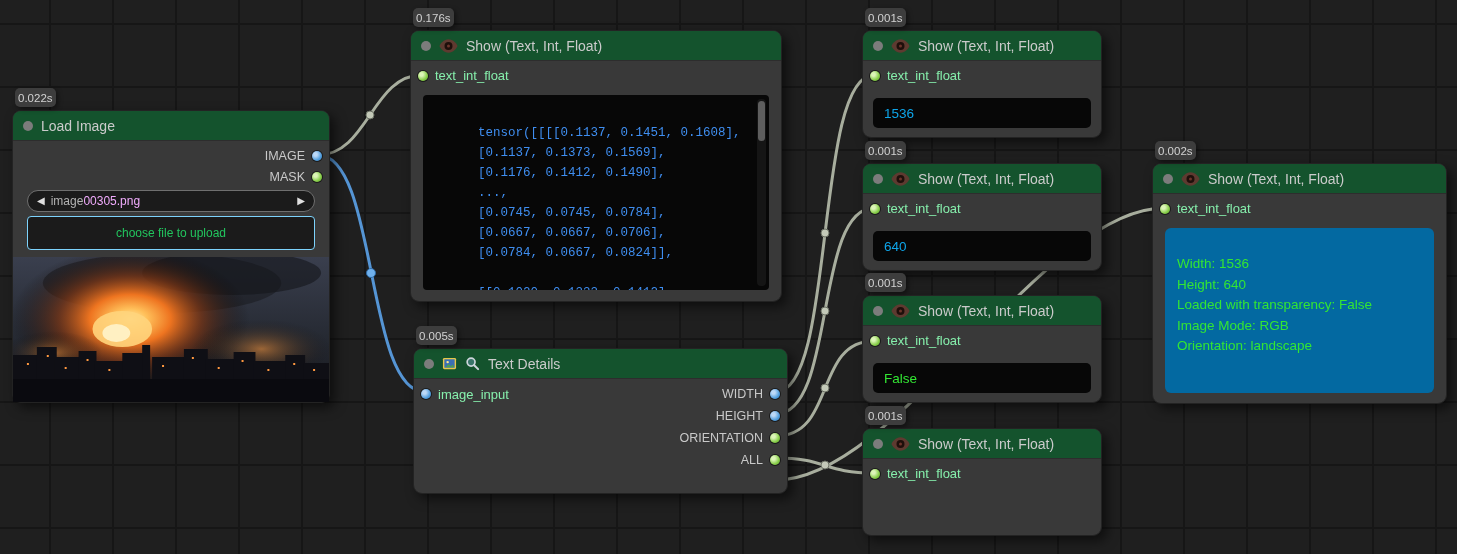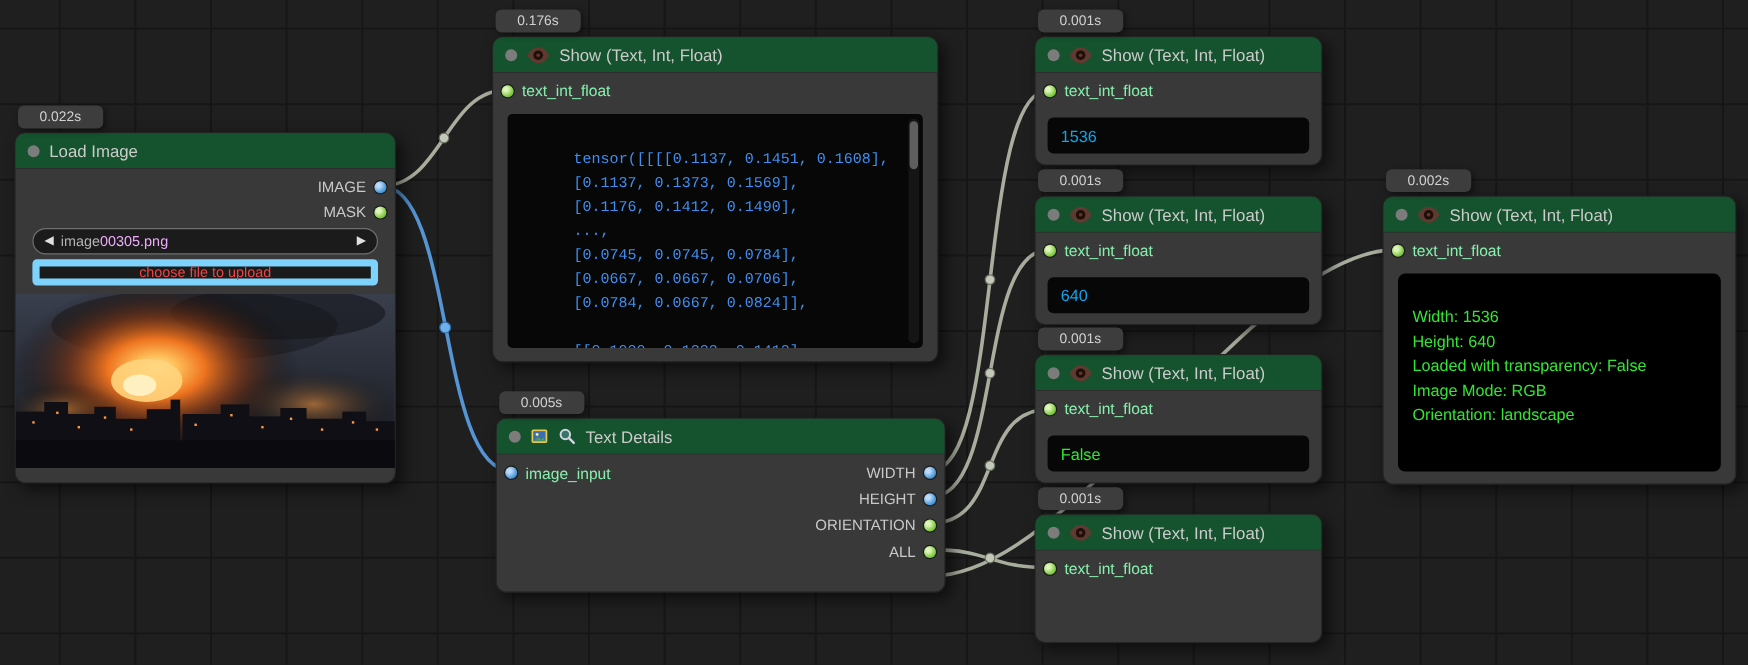--- a/index.html
+++ b/index.html
@@ -11,21 +11,21 @@
       linear-gradient(90deg,#161616 2px, transparent 2px);
     background-size:63px 63px;background-position:49px 23px;}
   #wires{position:absolute;inset:0;pointer-events:none}
   .wire{fill:none;stroke:#b4bba9;stroke-width:3;stroke-linecap:round;opacity:.92}
   .wire.blue{stroke:#5a9fe5}
   .wiredot{fill:#c3c9b8;stroke:#6a6f63;stroke-width:1}
   .wiredot.blue{fill:#6fb0ec;stroke:#2f6ca8}
 
   .node{position:absolute;background:#393939;border:1px solid #232323;border-radius:9px;
         box-shadow:5px 5px 12px rgba(0,0,0,.55)}
-  .badge{position:absolute;top:-23px;left:2px;height:19px;padding:0 18px;background:#3d3d3d;
+  .badge{position:absolute;top:-23px;left:2px;height:19px;padding:0 3px;background:#3d3d3d;
          border-radius:5px;color:#d2d2d2;font-size:11.5px;display:flex;align-items:center;
          box-shadow:2px 2px 5px rgba(0,0,0,.45)}
   .node-title{height:30px;background:#14532d;border-radius:8px 8px 0 0;display:flex;align-items:center;
               gap:8px;padding:0 10px;color:#cbcbcb;font-size:14px;border-bottom:1px solid #2d2d2d}
   .collapse-dot{width:10px;height:10px;border-radius:50%;background:#7c7c7c;flex:none}
   .title-icon{display:flex;align-items:center;flex:none}
   .slots{padding-top:4px}
   .slot{display:flex;align-items:center;gap:7px;height:21px;font-size:13px;color:#86efac}
   .slot.out{justify-content:flex-end;padding-right:7px;color:#c9c9c9;font-size:12.5px}
   .slot.in{padding-left:7px}
@@ -35,22 +35,22 @@
   .dot.blue{background:radial-gradient(circle at 35% 35%,#bcd9f7 0 18%,#4f9ddd 62%,#3a7cb8)}
   .dot.green{background:radial-gradient(circle at 35% 35%,#dcf5b8 0 18%,#84cc45 62%,#5f9e2e)}
 
   
   #node-load{left:12px;top:110px;width:318px;height:293px}
   .combo{margin:3px 14px 0;height:22px;border:1px solid #6f6f6f;border-radius:11px;background:#1b1b1b;
          display:flex;align-items:center;padding:0 9px;font-size:12px;color:#ccc;cursor:pointer}
   .combo .arrow{font-size:10px;color:#e0e0e0;line-height:1}
   .combo .clabel{margin-left:6px;color:#b3b3b3}
   .combo .cvalue{flex:1;color:#f0abfc}
-  .upload-btn{margin:4px 14px 0;height:22px;border:6px solid #7dd3fc;border-radius:4px;background:#1b1b1b;
-              color:#ef4444;font-size:12px;display:flex;align-items:center;justify-content:center;cursor:pointer}
+  .upload-btn{margin:4px 14px 0;height:34px;border:1px solid #7dd3fc;border-radius:4px;background:#1b1b1b;
+              color:#22c55e;font-size:12px;display:flex;align-items:center;justify-content:center;cursor:pointer}
   .preview{margin-top:7px;width:100%;height:145px;display:block}
 
   
   #node-show-tensor{left:410px;top:30px;width:372px;height:272px}
   .code-box{position:relative;margin:9px 12px 0;height:195px;background:#070707;border-radius:4px;
             padding:8px 20px 8px 10px;color:#3f8ef0;font-family:Liberation Mono, monospace;
             font-size:12.5px;line-height:20px;white-space:pre;overflow:hidden}
   .scrollbar{position:absolute;right:3px;top:4px;bottom:4px;width:9px;background:#151515;border-radius:4px}
   .scroll-thumb{position:absolute;left:1px;right:1px;top:2px;height:40px;background:#5e5e5e;border-radius:4px}
 
@@ -63,21 +63,21 @@
   #node-show-height{left:862px;top:163px}
   #node-show-transp{left:862px;top:295px}
   #node-show-orient{left:862px;top:428px}
   .value-box{margin:12px 10px 0;height:30px;background:#070707;border-radius:5px;display:flex;
              align-items:center;padding:0 11px;font-size:13.5px;white-space:pre}
   .text-blue{color:#0ea5e9}
   .text-green{color:#33e633}
 
   
   #node-show-all{left:1152px;top:163px;width:295px;height:241px}
-  .multi-box{margin:9px 12px 0;height:165px;background:#000000;border-radius:6px;
+  .multi-box{margin:9px 12px 0;height:165px;background:#0369a1;border-radius:6px;
              padding:26px 12px 8px;font-size:13.5px;line-height:20.5px;white-space:pre}
 </style>
 </head>
 <body>
 
 <div id="canvas">
 
   <svg id="wires" width="1457" height="554" viewBox="0 0 1457 554">
     <path class="wire" d="M318,155 C368,155 372,75 422,75"></path>
     <path class="wire blue" d="M318,155 C378,155 365,392 425,392"></path>

